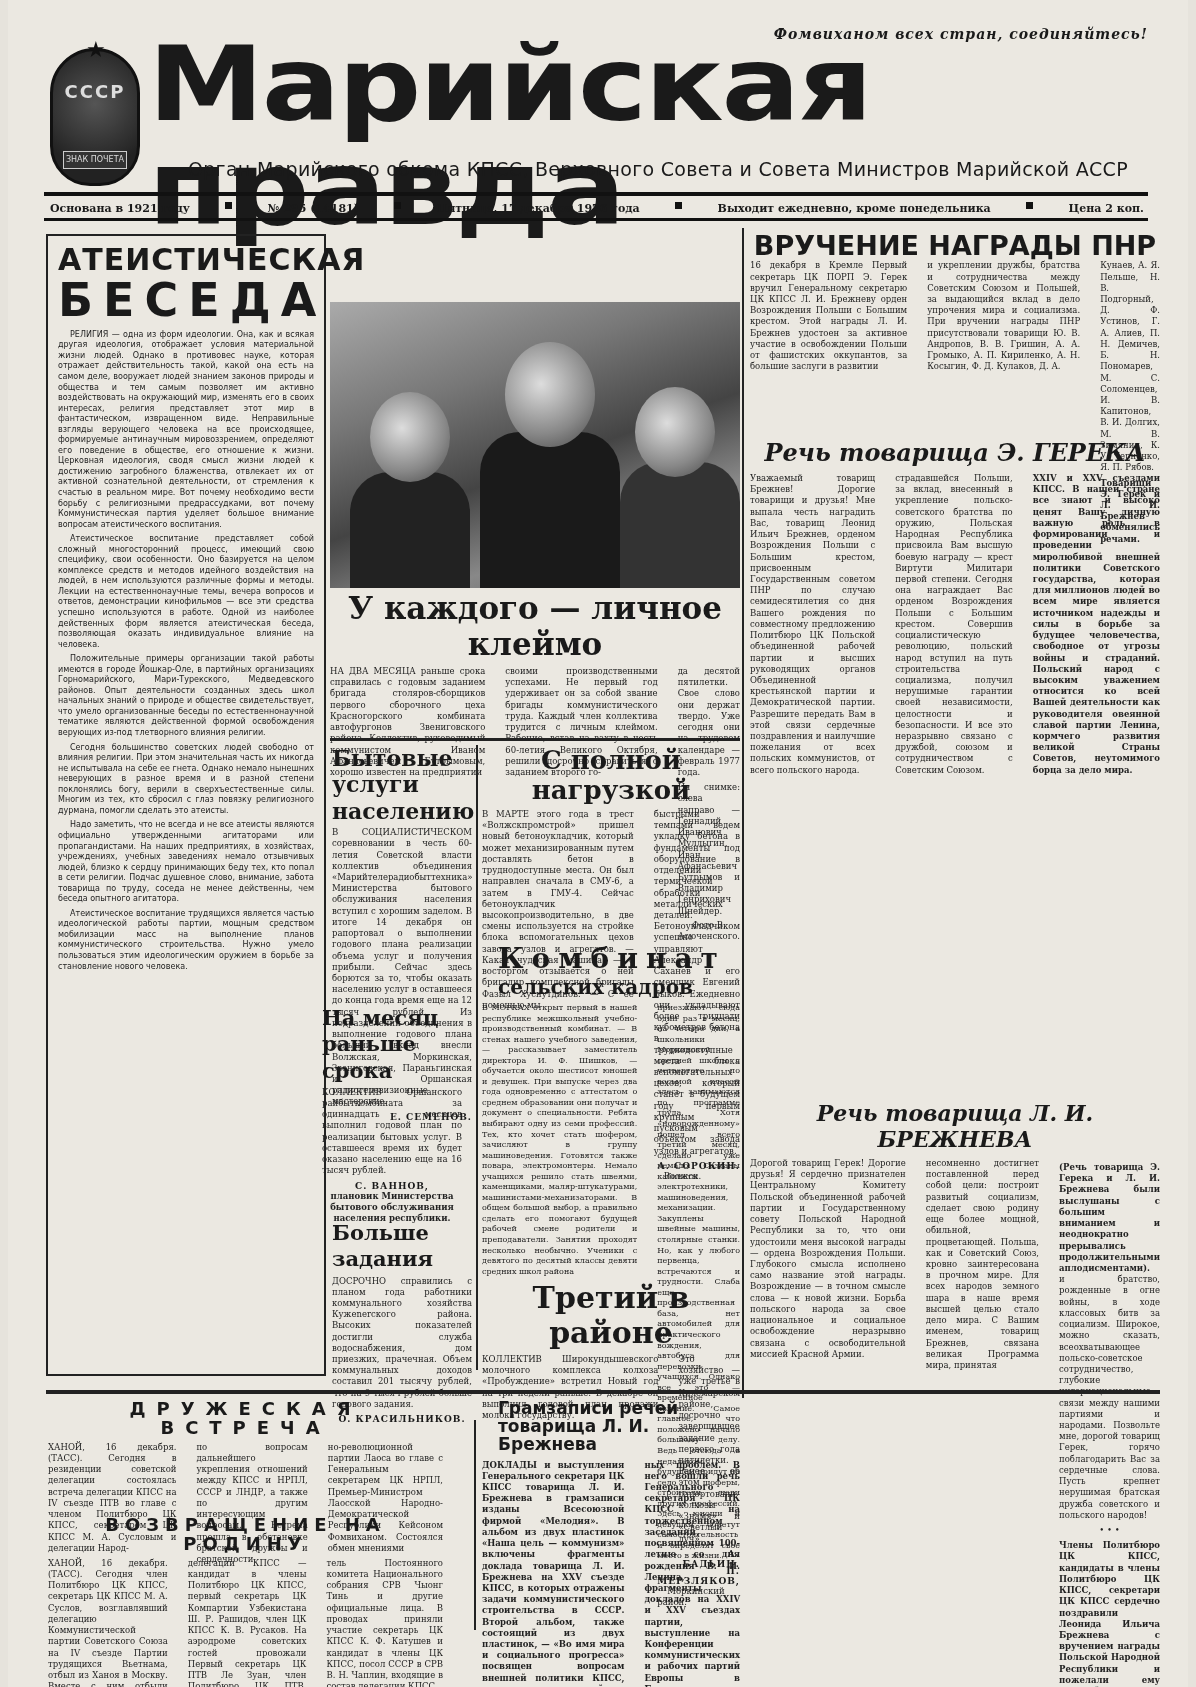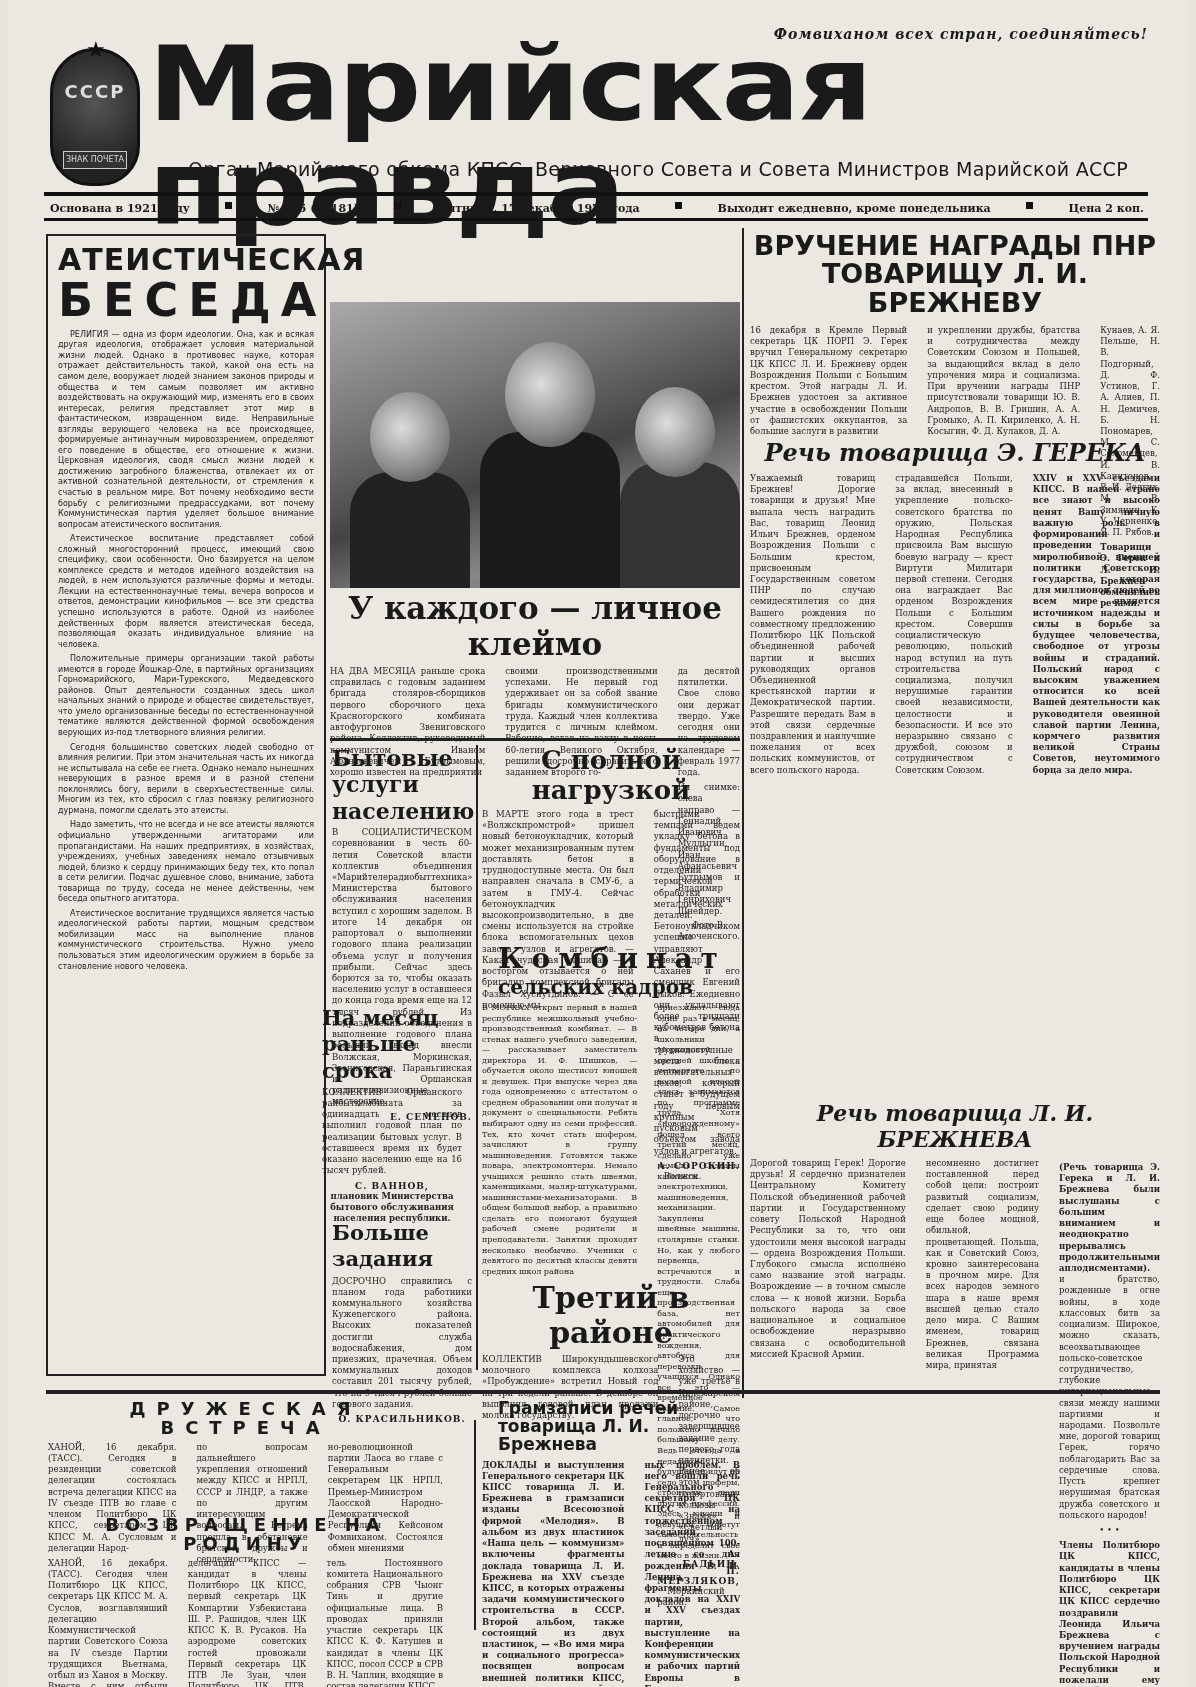--- a/index.html
+++ b/index.html
@@ -143,21 +143,20 @@
         <p class="body">Это хозяйство — уже третье в Килемарском районе, досрочно завершившее задание первого года пятилетки. Ранее об этом рапортовали колхозы «Знамя» и «Светлый луч».</p>
         <div class="sig">А. БАДЬИН.</div>
       </div>
     </div>
   </div>
 
   <div class="vline" style="left:734px;top:228px;height:1170px;"></div>
 
   <div style="position:absolute;left:742px;top:232px;width:410px;">
     <div class="head" style="font-size:27px;">ВРУЧЕНИЕ НАГРАДЫ ПНР</div>
-    <div class="head" style="font-size:27px;margin-bottom:8px;">ТОВАРИЩУ Л. И. БРЕЖНЕВУ</div>
     <div class="cols">
       <p class="body">16 декабря в Кремле Первый секретарь ЦК ПОРП Э. Герек вручил Генеральному секретарю ЦК КПСС Л. И. Брежневу орден Возрождения Польши с Большим крестом. Этой награды Л. И. Брежнев удостоен за активное участие в освобождении Польши от фашистских оккупантов, за большие заслуги в развитии</p>
       <p class="body">и укреплении дружбы, братства и сотрудничества между Советским Союзом и Польшей, за выдающийся вклад в дело упрочения мира и социализма. При вручении награды ПНР присутствовали товарищи Ю. В. Андропов, В. В. Гришин, А. А. Громыко, А. П. Кириленко, А. Н. Косыгин, Ф. Д. Кулаков, Д. А.</p>
       <div>
         <p class="body">Кунаев, А. Я. Пельше, Н. В. Подгорный, Д. Ф. Устинов, Г. А. Алиев, П. Н. Демичев, Б. Н. Пономарев, М. С. Соломенцев, И. В. Капитонов, В. И. Долгих, М. В. Зимянин, К. У. Черненко, Я. П. Рябов.</p>
         <p class="body" style="margin-top:4px;font-weight:bold;">Товарищи Э. Герек и Л. И. Брежнев обменялись речами.</p>
       </div>
     </div>
   </div>
 

